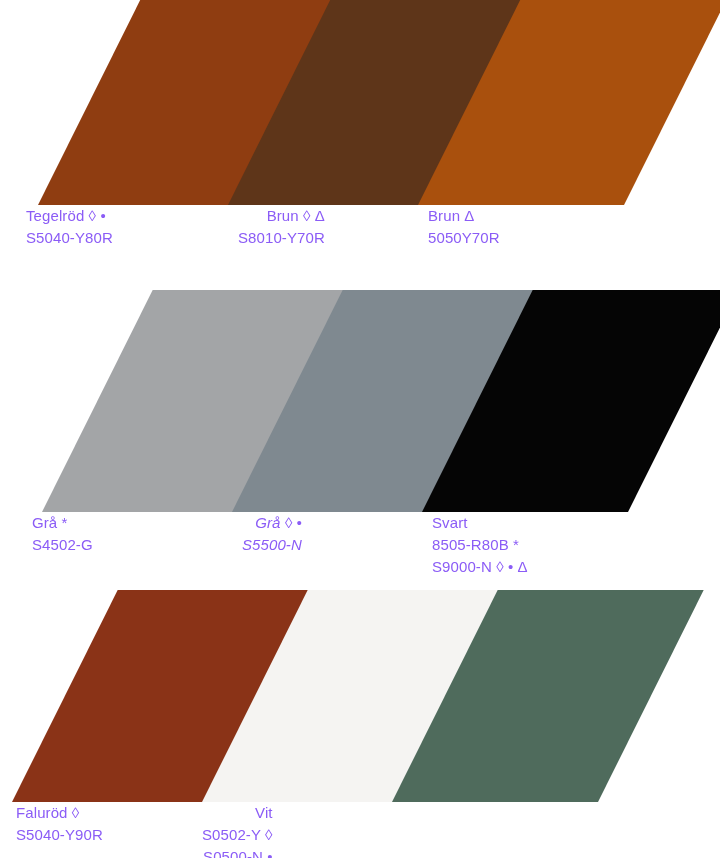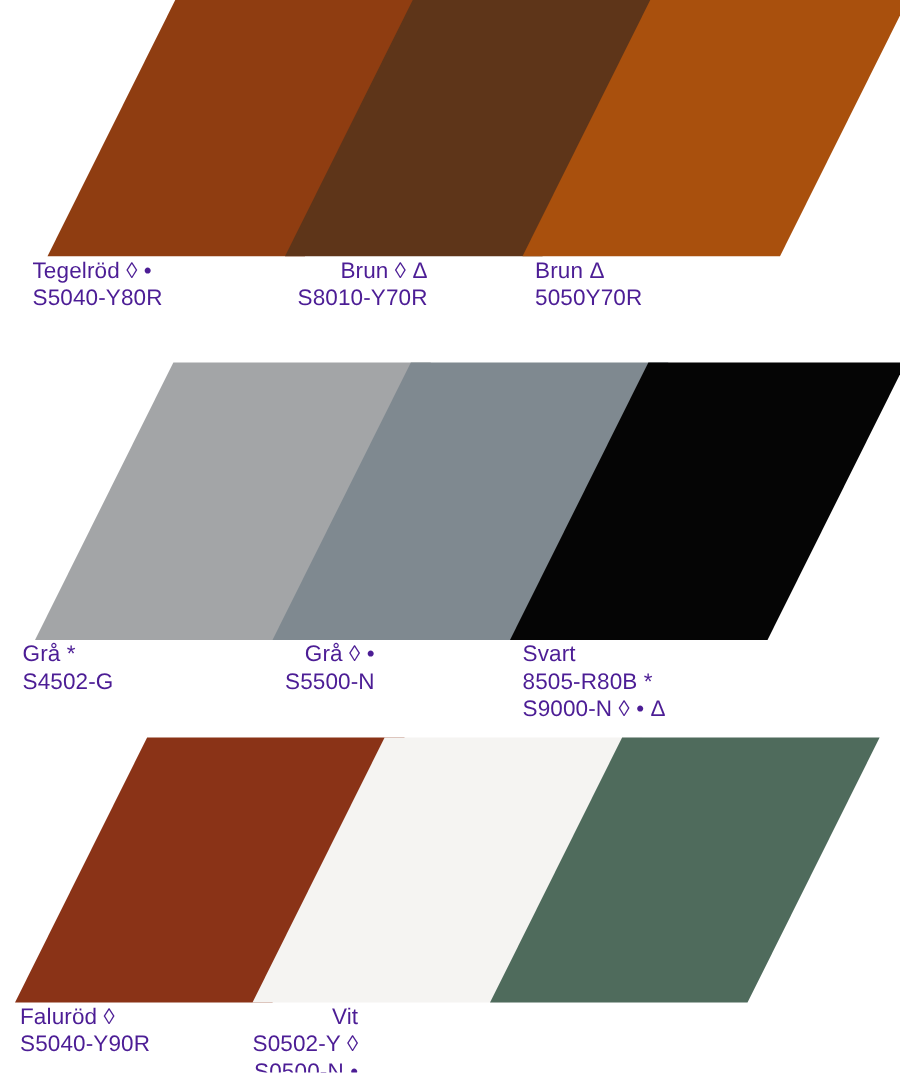--- a/index.html
+++ b/index.html
@@ -21,21 +21,21 @@
     position: relative;
     width: 720px;
     height: 858px;
   }
   .row {
     position: absolute;
     left: 0;
     width: 720px;
   }
   .row-0 { top: 0; height: 290px; }
-  .row-1 { top: 290px; height: 300px; }
+  .row-1 { top: 290px; height: 300px; padding-left: 14px; }
   .row-2 { top: 590px; height: 268px; text-decoration: underline; }
 
   .swatches {
     position: relative;
     width: 720px;
   }
   .row-0 .swatches { height: 205px; }
   .row-1 .swatches { height: 222px; }
   .row-2 .swatches { height: 212px; }
 
@@ -59,36 +59,36 @@
   .row-2 .swatch-1 { left: 202px; }
   .row-2 .swatch-2 { left: 392px; }
 
   .labels {
     position: relative;
     width: 720px;
   }
   .label {
     position: absolute;
     top: 0;
-    font-size: 18px;
+    font-size: 15px;
     line-height: 22px;
     letter-spacing: 0.1px;
     white-space: nowrap;
-    color: #4c1d95;
+    color: #8b5cf6;
   }
   .label-0 { left: 26px; }
   .label-1 { left: 236px; text-align: right; }
   .label-2 { left: 424px; }
 
   .row-0 .label-0 { left: 26px; }
   .row-0 .label-1 { left: 238px; }
   .row-0 .label-2 { left: 428px; }
 
   .row-1 .label-0 { left: 18px; }
-  .row-1 .label-1 { left: 228px; }
+  .row-1 .label-1 { left: 228px; font-style: italic; }
   .row-1 .label-2 { left: 418px; }
 
   .row-2 .label-0 { left: 16px; }
   .row-2 .label-1 { left: 202px; }
   .row-2 .label-2 { left: 394px; }
 
   .label-line {
     display: block;
   }
   .row-0 .labels { height: 60px; }

